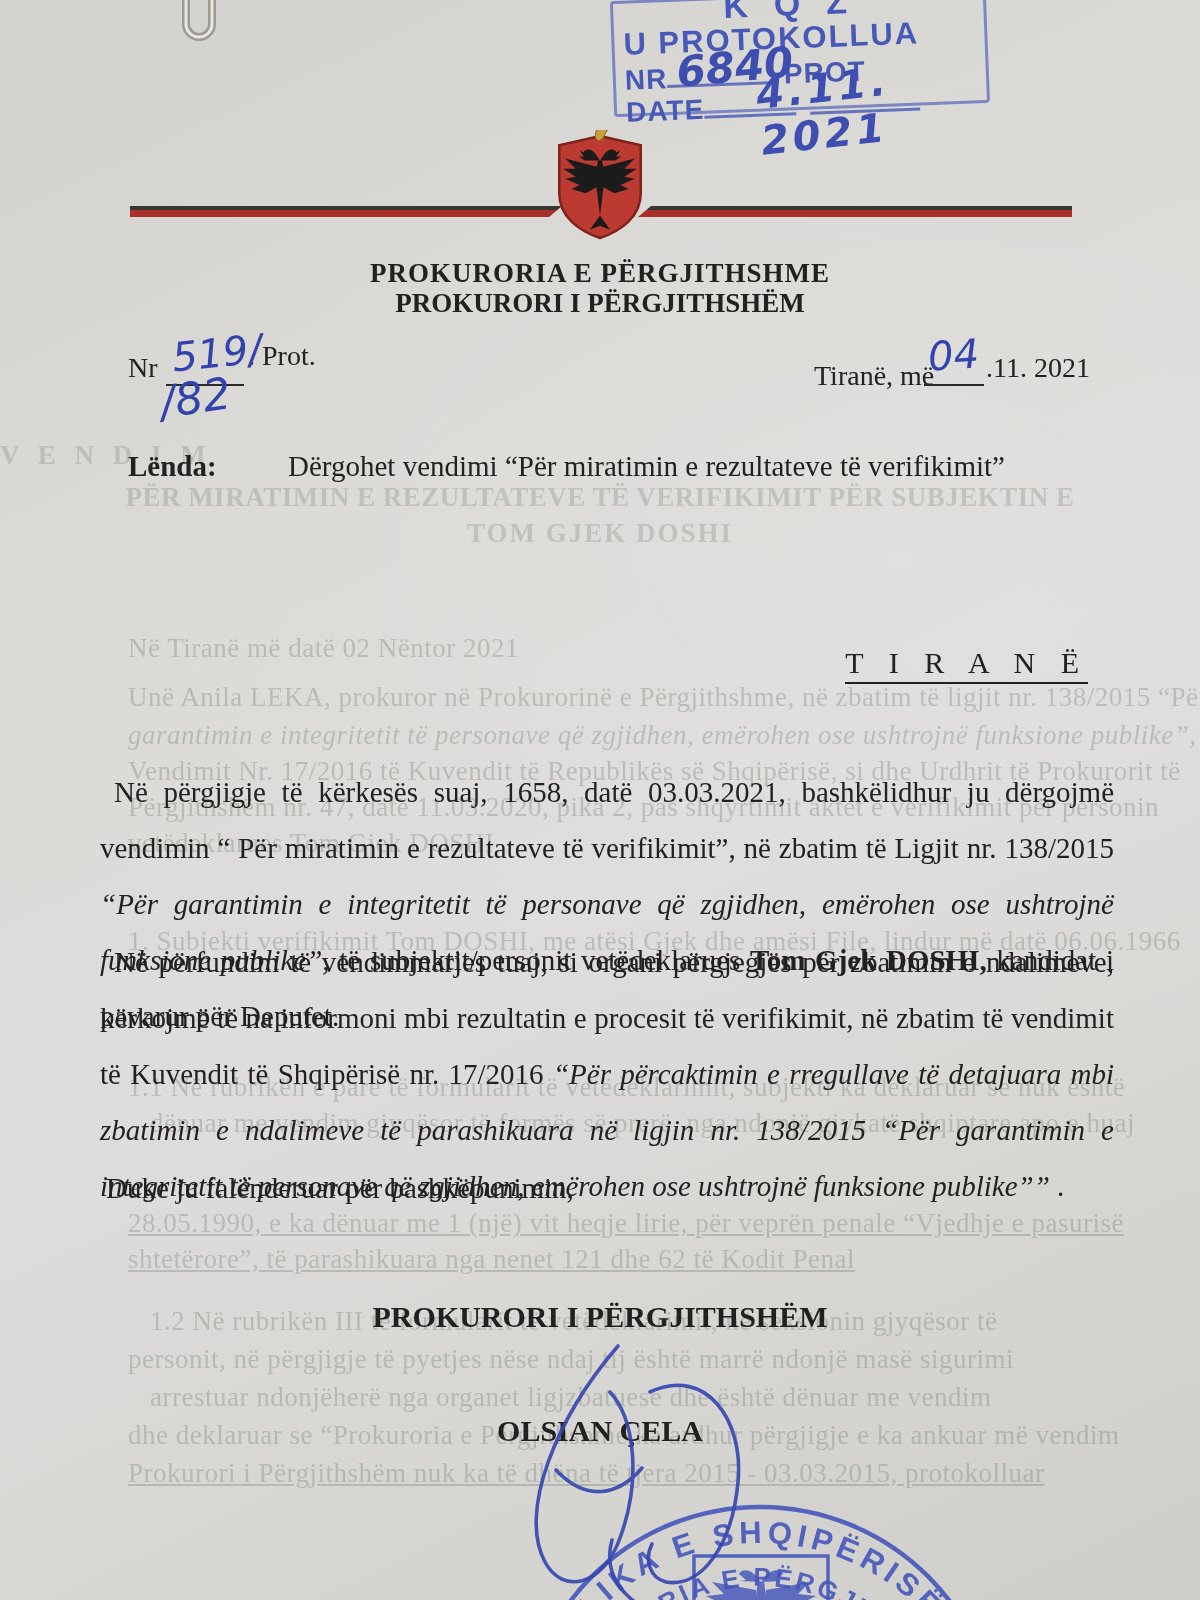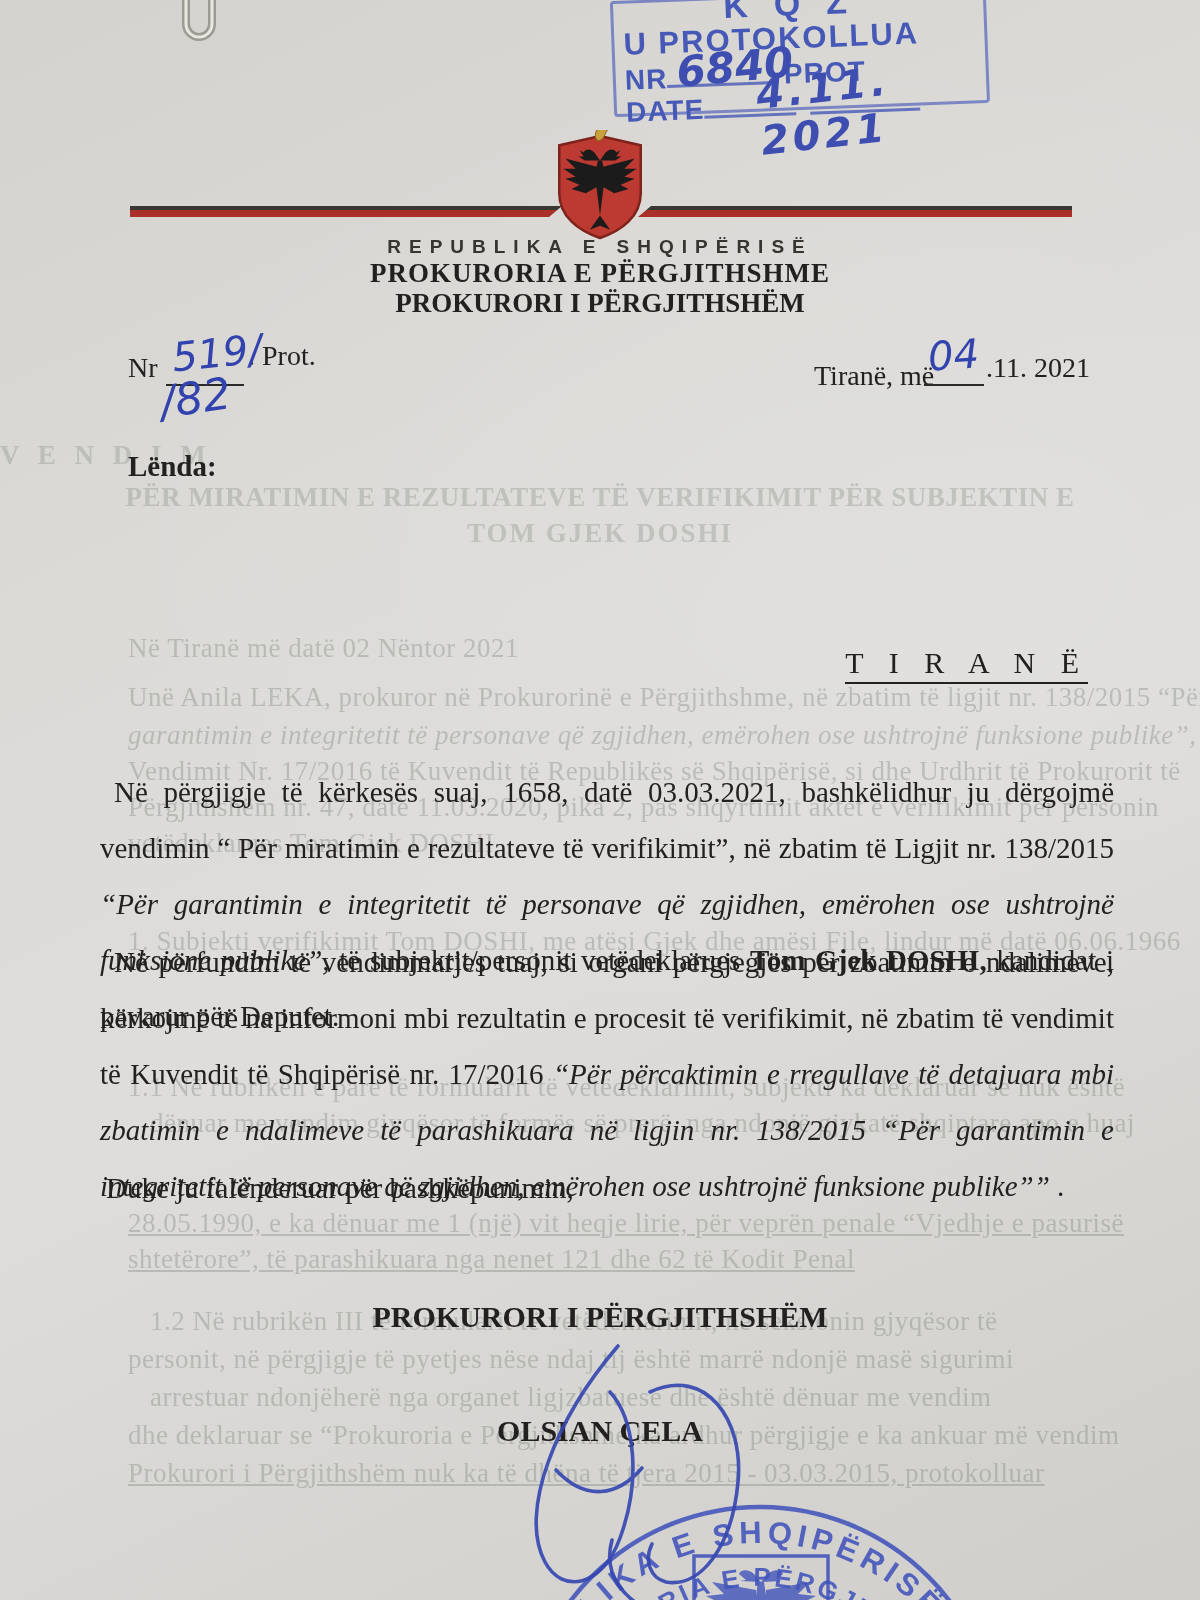--- a/index.html
+++ b/index.html
@@ -115,36 +115,36 @@
     <g fill="#1b1b1b">
       <path d="M50,30 L46,24 C42,18 36,18 34,22 L30,20 L34,26 L29,26 L35,30 Z"></path>
       <path d="M50,30 L54,24 C58,18 64,18 66,22 L70,20 L66,26 L71,26 L65,30 Z"></path>
       <path d="M48,30 h4 l3,14 -5,40 -5,-40 Z"></path>
       <path d="M47,36 L16,28 L26,38 L14,38 L26,46 L16,48 L30,54 L22,58 L36,62 L47,56 Z"></path>
       <path d="M53,36 L84,28 L74,38 L86,38 L74,46 L84,48 L70,54 L78,58 L64,62 L53,56 Z"></path>
       <path d="M50,84 L40,98 L50,94 L60,98 Z"></path>
     </g>
     <path d="M46,2 C44,8 48,12 50,10 C56,8 54,0 60,-2 L52,-2 C48,-2 47,0 46,2 Z" fill="#c9a13b" stroke="#8a6a1f" stroke-width="1"></path>
   </svg>
-  <div class="abs republic">REPUBLIKA E SHQIPËRISË</div>
   <div class="abs office">PROKURORIA E PËRGJITHSHME</div>
   <div class="abs gptitle">PROKURORI I PËRGJITHSHËM</div>
 
   <div class="abs refrow" style="top:352px;left:128px;">Nr</div>
   <div class="nr-underline"></div>
   <div class="abs refrow" style="top:340px;left:248px;">. Prot.</div>
   <div class="abs hand nrhand1">519/</div>
   <div class="abs hand nrhand2">/82</div>
 
   <div class="abs refrow" style="top:360px;left:814px;">Tiranë, më</div>
   <div class="day-underline"></div>
   <div class="abs hand dayhand">04</div>
   <div class="abs refrow" style="top:352px;left:986px;">.11. 2021</div>
 
   <div class="abs subject-label">Lënda:</div>
+  <div class="abs subject-text">Dërgohet vendimi “Për miratimin e rezultateve të verifikimit”</div>
 
   <div class="abs city">T I R A N Ë</div>
 
   <div class="para ind" style="top:764px;"><span>Në përgjigje të kërkesës suaj, 1658, datë 03.03.2021, bashkëlidhur ju dërgojmë vendimin “ Për miratimin e rezultateve të verifikimit”, në zbatim të Ligjit nr. 138/2015 </span><span style="font-style: italic;">“Për garantimin e integritetit të personave që zgjidhen, emërohen ose ushtrojnë funksione publike”,</span><span> të subjektit/personit vetëdeklarues </span><span style="font-weight: bold;">Tom Gjek DOSHI,</span><span> kandidat i pavarur për Deputet.</span></div>
   <div class="para ind" style="top:934px;"><span>Në përfundim të vendimmarjes tuaj, si organi përgjegjës për zbatimin e ndalimeve, kërkojmë të na informoni mbi rezultatin e procesit të verifikimit, në zbatim të vendimit të Kuvendit të Shqipërisë nr. 17/2016 </span><span style="font-style: italic;">“Për përcaktimin e rregullave të detajuara mbi zbatimin e ndalimeve të parashikuara në ligjin nr. 138/2015 “Për garantimin e integritetit të personave që zgjidhen, emërohen ose ushtrojnë funksione publike””</span><span> .</span></div>
   <div class="abs closing">Duke ju falënderuar për bashkëpunimin,</div>
 
   <div class="abs sigtitle">PROKURORI I PËRGJITHSHËM</div>
   <div class="abs signame">OLSIAN ÇELA</div>
 

